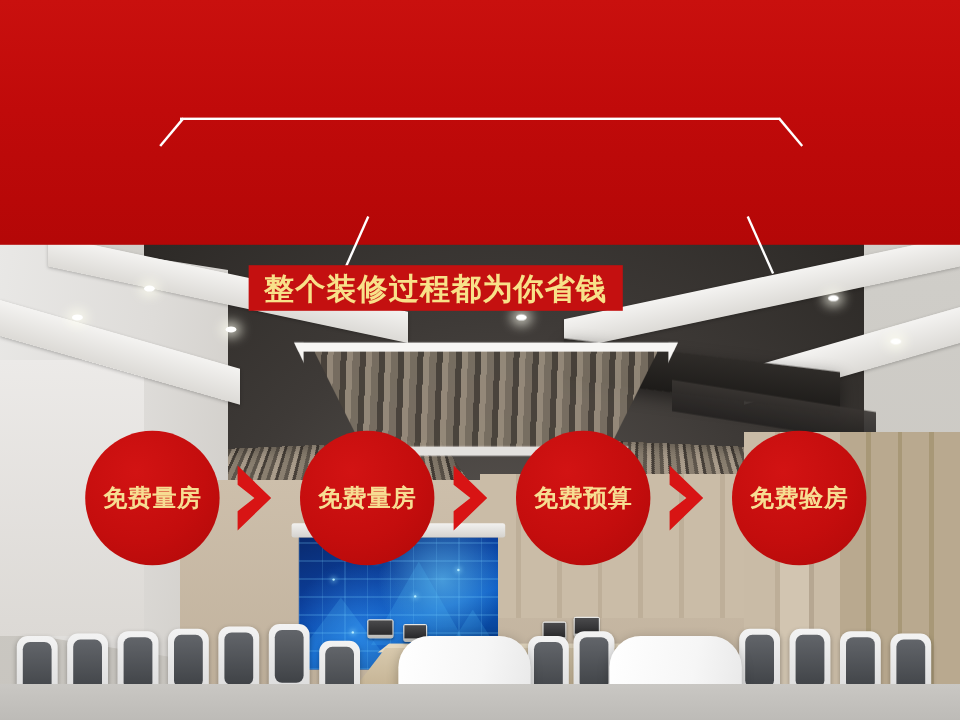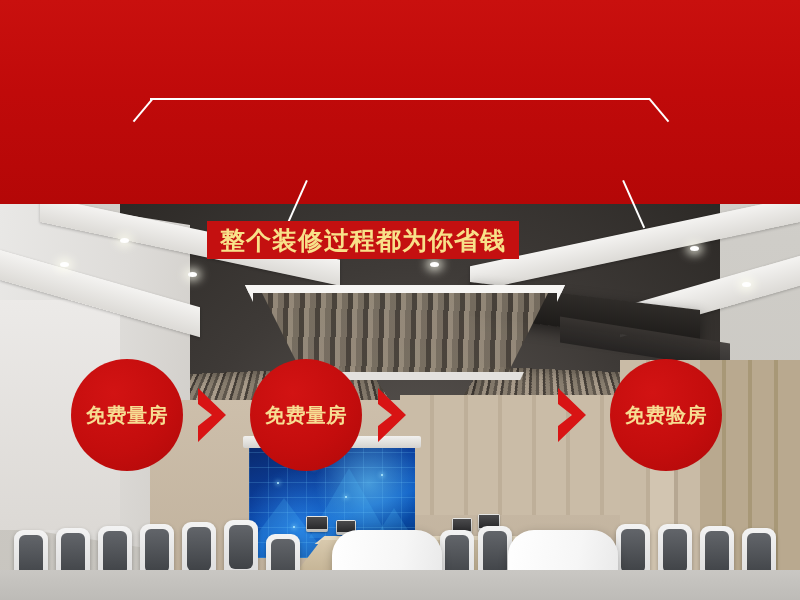--- a/index.html
+++ b/index.html
@@ -299,20 +299,23 @@
 
     <div class="bubble" style="left:250px;top:359px;">
       <span>免费量房</span>
     </div>
     <div class="arrow" style="left:376px;top:386px;">
       <svg width="34" height="58" viewBox="0 0 34 58" aria-hidden="true">
         <polygon points="2,2 30,29 2,56 2,40 16,29 2,18" fill="#d81414"></polygon>
       </svg>
     </div>
 
+    <div class="bubble" style="left:430px;top:359px;">
+      <span>免费预算</span>
+    </div>
     <div class="arrow" style="left:556px;top:386px;">
       <svg width="34" height="58" viewBox="0 0 34 58" aria-hidden="true">
         <polygon points="2,2 30,29 2,56 2,40 16,29 2,18" fill="#d81414"></polygon>
       </svg>
     </div>
 
     <div class="bubble" style="left:610px;top:359px;justify-content:center;">
       <span>免费验房</span>
     </div>
   </div>

